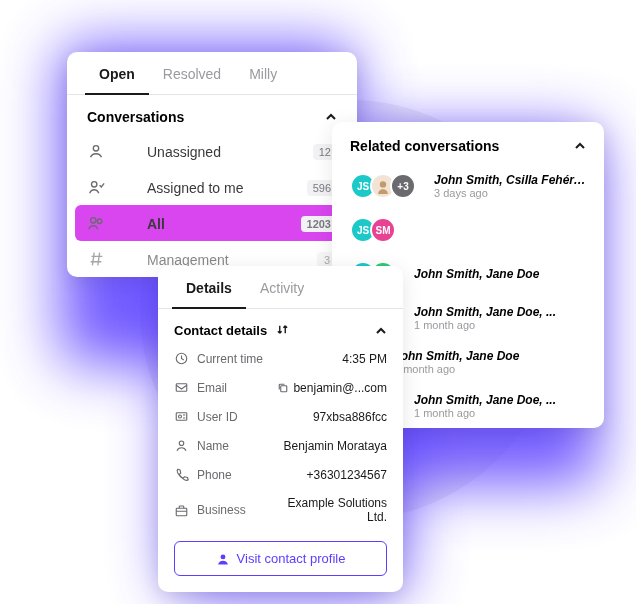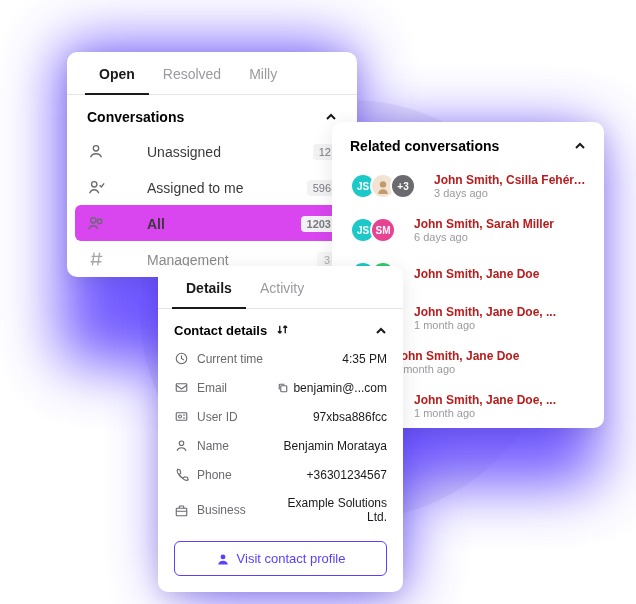--- a/index.html
+++ b/index.html
@@ -25,21 +25,21 @@
     .badge { font-size: 11px; color: #7a7a7f; background: #f2f2f4; padding: 2px 6px; border-radius: 4px; min-width: 20px; text-align: center; }
     .list-item.sel .badge { font-weight: 700; }
 
     .p-related { left: 332px; top: 122px; width: 272px; padding-bottom: 0; }
     .rel-hdr { display: flex; justify-content: space-between; align-items: center; padding: 16px 18px 10px; font-weight: 700; font-size: 14px; }
     .rel-item { display: flex; align-items: center; padding: 9px 18px; gap: 8px; }
     .avatars { display: flex; margin-right: 10px; }
     .av { width: 26px; height: 26px; border-radius: 50%; font-size: 10px; font-weight: 600; color: #fff; display: flex; align-items: center; justify-content: center; margin-left: -6px; border: 2px solid #fff; }
     .av:first-child { margin-left: 0; }
     .rel-txt { flex: 1; min-width: 0; }
-    .rel-names { font-size: 12px; font-weight: 600; color: #b91c1c; white-space: nowrap; overflow: hidden; text-overflow: ellipsis; }
+    .rel-names { font-size: 12px; font-weight: 600; color: #000000; white-space: nowrap; overflow: hidden; text-overflow: ellipsis; font-style: italic; }
     .rel-time { font-size: 11px; color: #9a9a9f; }
 
     .p-details { left: 158px; top: 266px; width: 245px; padding-bottom: 16px; }
     .cd-hdr { display: flex; justify-content: space-between; align-items: center; padding: 14px 16px 6px; font-weight: 700; font-size: 13px; }
     .cd-hdr .sort { margin-left: 6px; }
     .fld { display: flex; align-items: center; padding: 7px 16px; font-size: 12px; }
     .fld .ic { width: 15px; margin-right: 8px; stroke: #6a6a6f; fill: none; stroke-width: 1.5; }
     .fld .lbl { color: #6a6a6f; width: 78px; }
     .fld .val { flex: 1; text-align: right; color: #1a1a1a; display: flex; justify-content: flex-end; align-items: center; gap: 4px; }
     .btn-profile { margin: 10px 16px 0; padding: 9px; border: 1.5px solid #5a3fff; border-radius: 6px; color: #5a3fff; font-size: 13px; font-weight: 400; display: flex; align-items: center; justify-content: center; gap: 7px; cursor: pointer; }
@@ -122,24 +122,20 @@
         <div class="rel-txt">
           <div class="rel-names">John Smith, Csilla Fehér,...</div>
           <div class="rel-time">3 days ago</div>
         </div>
       </div>
       <div class="rel-item">
         <div class="avatars">
           <div class="av" style="background: rgb(28, 200, 200);">JS</div>
           <div class="av" style="background: rgb(232, 67, 147);">SM</div>
         </div>
-        <div class="rel-txt">
-          <div class="rel-names">John Smith, Sarah Miller</div>
-          <div class="rel-time">6 days ago</div>
-        </div>
       </div>
       <div class="rel-item">
         <div class="avatars">
           <div class="av" style="background: rgb(28, 200, 200);">JS</div>
           <div class="av" style="background: rgb(46, 204, 113);">JD</div>
         </div>
         <div class="rel-txt">
           <div class="rel-names">John Smith, Jane Doe</div>
         </div>
       </div>

